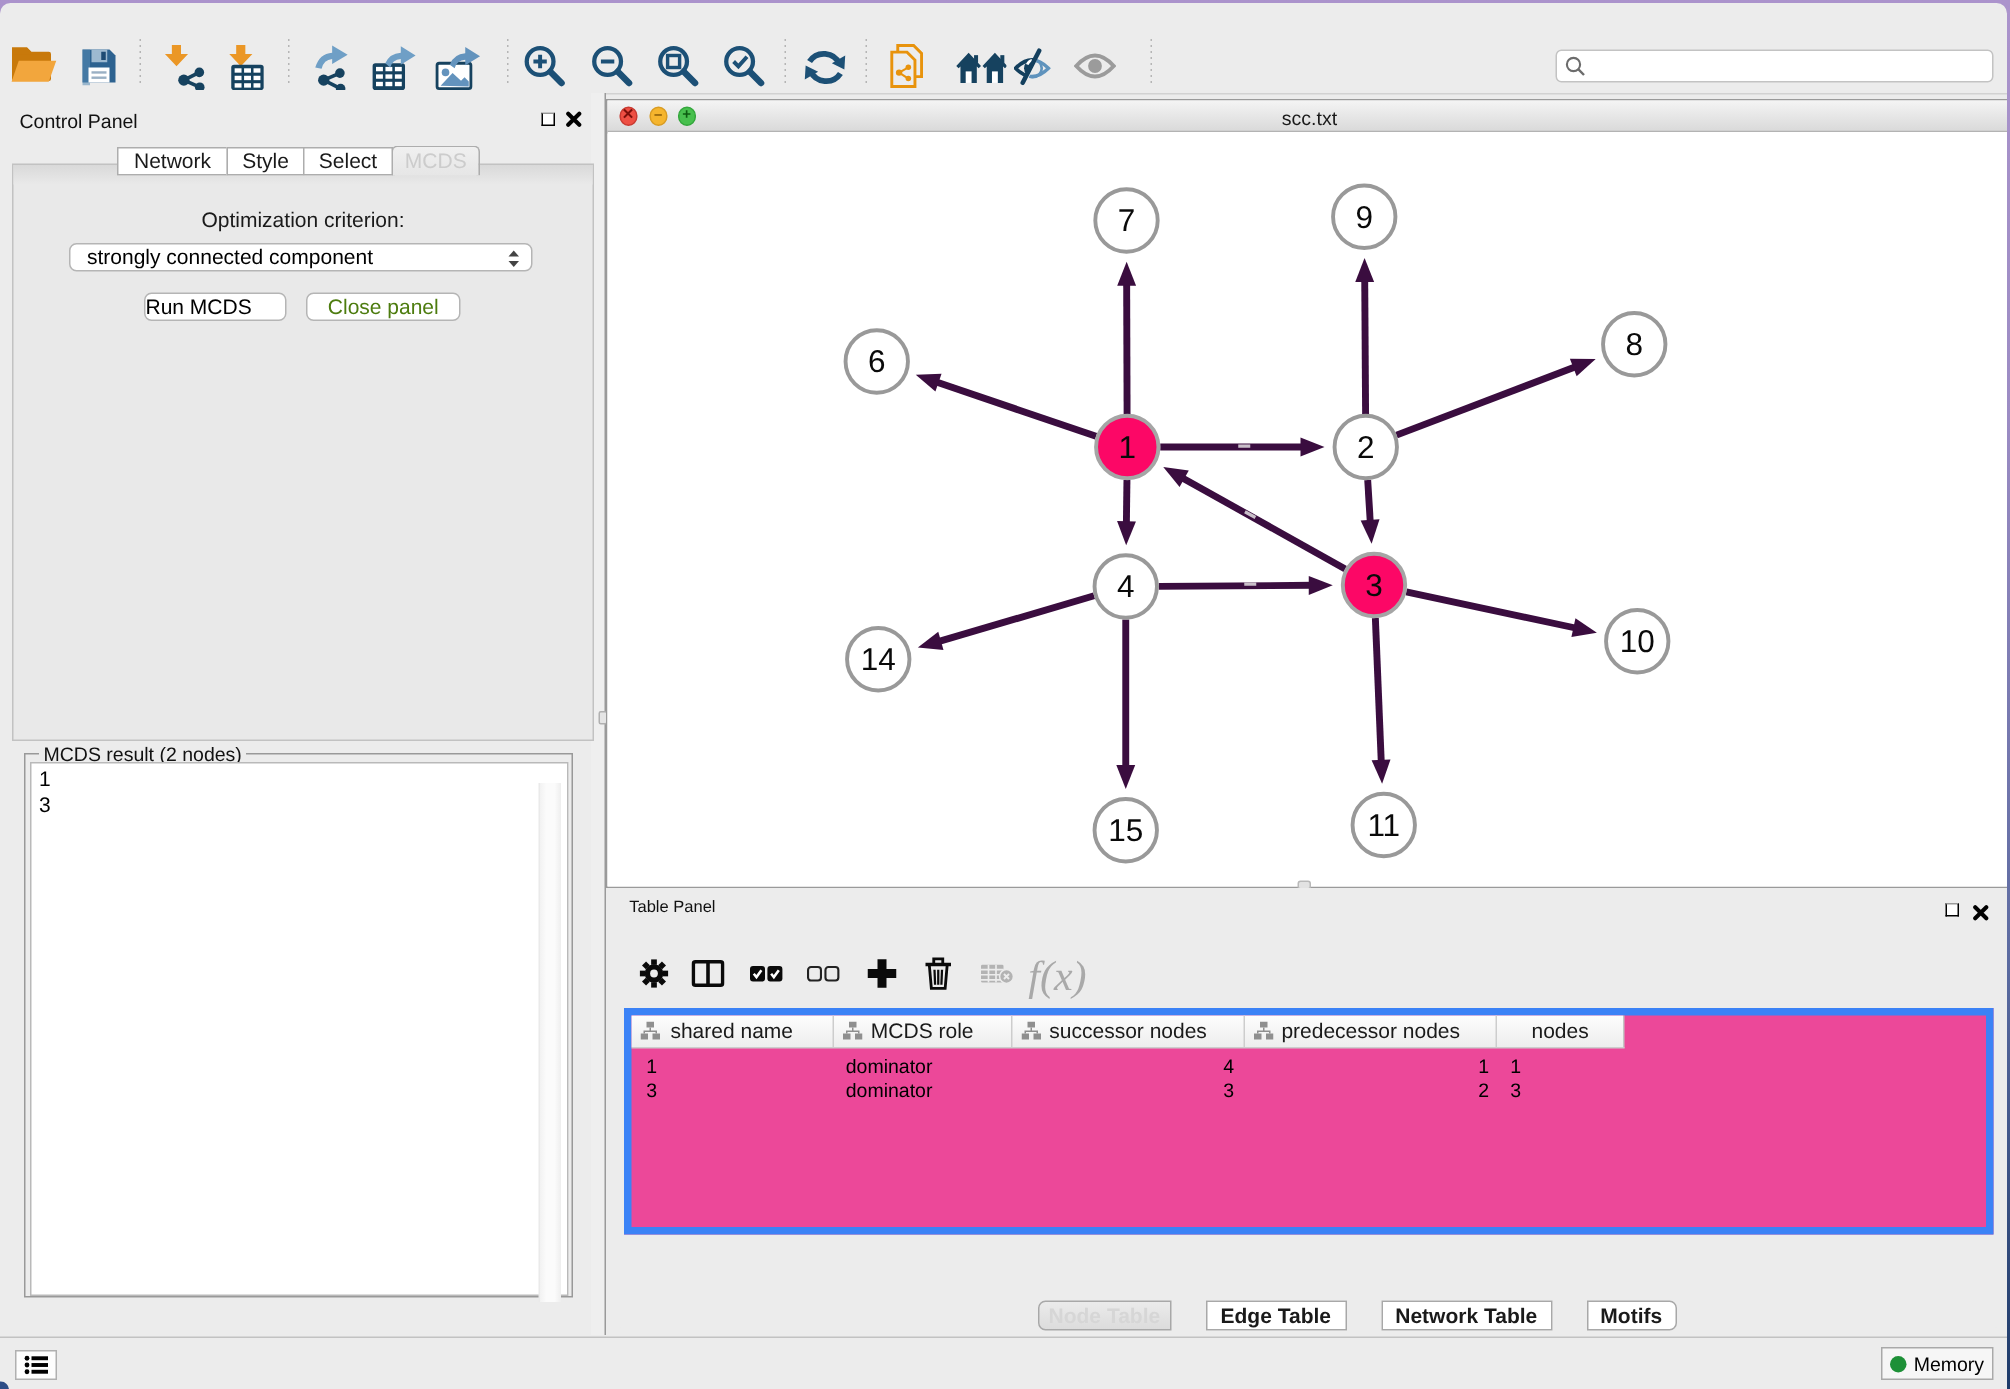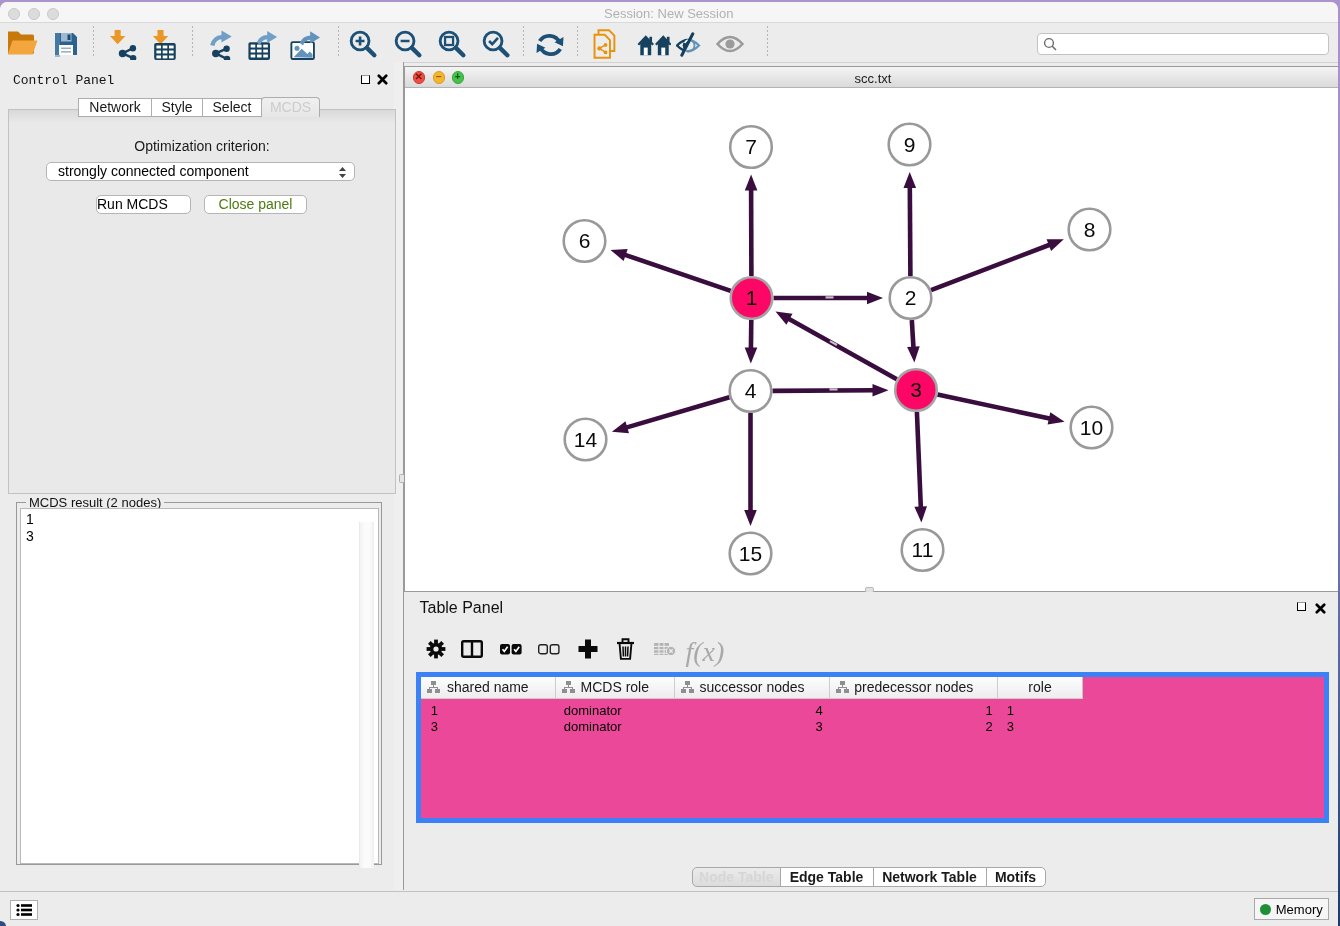--- a/index.html
+++ b/index.html
@@ -13,21 +13,21 @@
   .tl { position:absolute; top:5.5px; width:12px; height:12px; border-radius:50%;
         background:#dcdcdc; border:1px solid #c8c8c8; }
   .title-text { position:absolute; top:4px; width:100%; text-align:center; font-size:13px; color:#b1b1b1; }
   .toolbar { position:absolute; left:0; top:21px; width:100%; height:40px; background:#ececec;
              border-bottom:1px solid #d2d2d2; }
   .tsep { position:absolute; top:3px; height:32px; width:1px;
           background-image:linear-gradient(#b5b5b5 40%, rgba(255,255,255,0) 0%);
           background-size:1px 4px; }
   
   .cpanel { position:absolute; left:0; top:60px; width:403.5px; height:828px; background:#ececec; }
-  .cp-title { position:absolute; left:13px; top:11px; font-size:13px; color:#111;font-family:Liberation Mono, monospace; }
+  .cp-title { position:absolute; left:13px; top:11px; font-size:13px; color:#111; }
   .winbtn-sq { position:absolute; width:9px; height:9px; border:1.5px solid #000; border-top-color:#999; background:#fff; }
   .winbtn-x { position:absolute; width:11px; height:11px; }
   .winbtn-x svg { display:block; }
   .cp-tabs { position:absolute; top:35.5px; left:79px; height:19px; display:flex; z-index:3; }
   .cp-tab { height:19px; border:1px solid #adadad; background:#fff; font-size:14px; color:#1a1a1a;
             display:flex; align-items:center; justify-content:center; margin-left:-1px; }
   .cp-tab.sel { background:linear-gradient(#f0f0f0,#e6e6e6); color:#ccc; border-radius:4px 4px 0 0; border-bottom:none; height:20px; margin-top:-1px; }
   .cp-body { position:absolute; left:8px; top:46.5px; z-index:1; width:388px; height:385.5px;
              border:1px solid #c2c2c2; background:#e9e9e9; }
   .cp-body-top { position:absolute; left:0; top:0; width:100%; height:13px;
@@ -53,55 +53,49 @@
   .net-title .txt { position:absolute; top:4px; left:2px; width:100%; text-align:center; font-size:13px; color:#1a1a1a; }
   .mac { position:absolute; top:4.5px; width:12.5px; height:12.5px; border-radius:50%; }
   .mac span { position:absolute; left:0; top:0; width:100%; height:100%; display:flex; align-items:center;
               justify-content:center; font-size:10px; font-weight:bold; line-height:12px; }
   .canvas { position:absolute; left:0; top:22.5px; width:933px; height:501.5px; background:#fff; }
   .hgrip { position:absolute; left:865px; top:584.5px; width:8.5px; height:6.5px; background:#e2e2e2;
            border:1px solid #b9b9b9; border-radius:2px; }
   
   .tpanel { position:absolute; left:405.5px; top:589.5px; width:932px; height:293px; background:#ececec;
             border-radius:0 0 8px 8px; }
-  .tp-title { position:absolute; left:14px; top:7px; font-size:16px; color:#111; }
+  .tp-title { position:absolute; left:14px; top:7px; font-size:11px; color:#111; }
   .tbl-wrap { position:absolute; left:10.3px; top:80.5px; width:913px; height:151px; background:#ec4899;
               border:5px solid #3b82f6; }
   .thead { position:absolute; left:0; top:0; height:21.5px; background:linear-gradient(#fdfdfd,#ededed);
            border-right:1px solid #c5c5c5; border-bottom:1px solid #cccccc; display:flex; }
   .th { position:relative; height:100%; display:flex; align-items:center; justify-content:center;
         font-size:14px; color:#1a1a1a; border-right:1px solid #cdcdcd; }
   .th:last-child { border-right:none; }
   .treeicon { position:absolute; left:6px; top:4px; }
   .trow { position:absolute; font-size:13px; color:#000; height:16px; line-height:16px; }
-  .tp-tabs { position:absolute; left:287.5px; top:275px; height:20.5px; display:flex; }
+  .tp-tabs { position:absolute; left:287.5px; top:275px; height:20.5px; display:flex;gap:24px; }
   .tp-tab { height:20.5px; border:1px solid #a8a8a8; background:#fff; font-size:14px; font-weight:bold;
             color:#1a1a1a; display:flex; align-items:center; justify-content:center; margin-left:-1px; }
   .tp-tab.sel { background:linear-gradient(#ebebeb,#dcdcdc); color:#d6d6d6; border-radius:5px 0 0 5px; }
   .tp-tab.last { border-radius:0 5px 5px 0; }
   
   .statusbar { position:absolute; left:0; top:888.5px; width:100%; height:33.5px; background:#ececec;
                border-top:1px solid #c2c2c2; }
   .sb-btn { position:absolute; left:10px; top:8px; width:28px; height:20px; background:#fdfdfd;
             border:1px solid #b0b0b0; display:flex; align-items:center; justify-content:center; }
   .mem-btn { position:absolute; right:9px; top:6.5px; width:74.5px; height:22px; background:#f6f6f6;
              border:1px solid #a9a9a9; font-size:13px; color:#000; display:flex; align-items:center;
              justify-content:center; gap:5px; }
   .mem-dot { width:11px; height:11px; border-radius:50%; background:#1d9037; }
   .bl-dot { position:absolute; left:-5px; top:919px; width:11px; height:11px; border-radius:50%; background:#2d4d86; }
 </style>
 </head>
 <body>
 <div class="app">
-  <div class="titlebar">
-    <div class="tl" style="left:8px"></div>
-    <div class="tl" style="left:27.5px"></div>
-    <div class="tl" style="left:47px"></div>
-    <div class="title-text">Session: New Session</div>
-  </div>
   <div class="toolbar" id="toolbar">
 
     <svg style="position:absolute;left:7px;top:7px" width="31" height="26" viewBox="0 0 31 26">
       <path d="M1 1.5 h10 l3 3 h11.5 a1.5 1.5 0 0 1 1.5 1.5 v4 h-26 z" fill="#c8790b"></path>
       <rect x="1" y="6.5" width="26" height="17.5" rx="1.5" fill="#c8790b"></rect>
       <path d="M5.5 10.5 h25 l-5 14 h-24.8 z" fill="#f2a63d"></path>
     </svg>
 
     <svg style="position:absolute;left:53px;top:7.5px" width="26" height="26" viewBox="0 0 26 26">
       <path d="M2 2 h18 l4 4 v18 h-22 z" fill="#2d6290"></path>
@@ -495,21 +489,21 @@
               </g>
             </svg>successor nodes</div>
         <div class="th" style="width:168px"><svg class="treeicon" width="13" height="13" viewBox="0 0 13 13">
               <g fill="#8f8f8f">
                 <rect x="4" y="0" width="5" height="4"></rect>
                 <rect x="0" y="8" width="5" height="4"></rect>
                 <rect x="8" y="8" width="5" height="4"></rect>
                 <path d="M6 4 h1 v2 h-1z M2 6 h9 v1 h-9z M2 6 h1 v2 h-1z M10 6 h1 v2 h-1z"></path>
               </g>
             </svg>predecessor nodes</div>
-        <div class="th" style="width:83.5px">role</div>
+        <div class="th" style="width:83.5px">nodes</div>
       </div>
       <div class="trow" style="left:10px; top:26px;">1</div>
       <div class="trow" style="left:143px; top:26px;">dominator</div>
       <div class="trow" style="left:330px; top:26px; width:72px; text-align:right;">4</div>
       <div class="trow" style="left:500px; top:26px; width:72px; text-align:right;">1</div>
       <div class="trow" style="left:586px; top:26px;">1</div>
       <div class="trow" style="left:10px; top:42px;">3</div>
       <div class="trow" style="left:143px; top:42px;">dominator</div>
       <div class="trow" style="left:330px; top:42px; width:72px; text-align:right;">3</div>
       <div class="trow" style="left:500px; top:42px; width:72px; text-align:right;">2</div>

